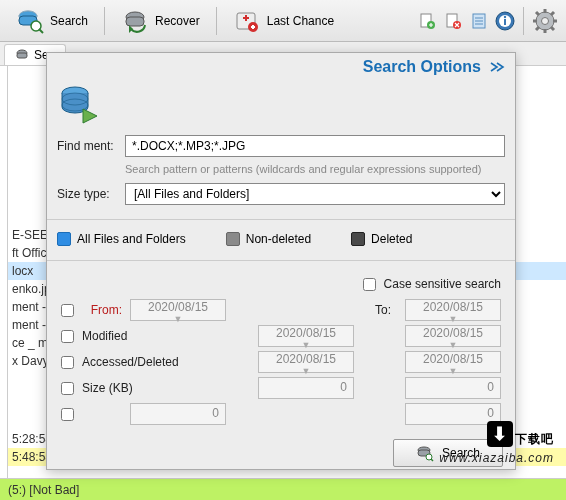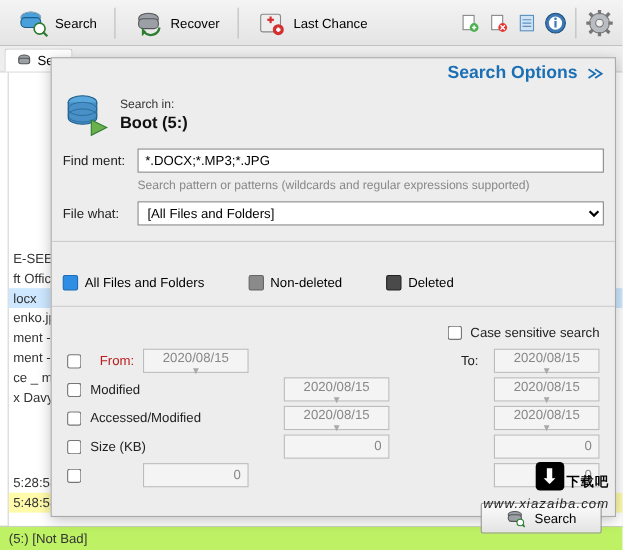--- a/index.html
+++ b/index.html
@@ -22,40 +22,40 @@
   .bg-tree { width: 8px; border-right: 1px solid #ccc; background: #fff; }
   .bg-list { flex: 1; background: #fff; position: relative; padding-top: 160px; }
   .bg-row { padding: 2px 4px; color: #333; white-space: nowrap; overflow: hidden; }
   .bg-row.hl { background: #cde8ff; }
   .bg-row.yl { background: #fffbaa; }
   .bg-spacer { height: 60px; }
 
   .statusbar { height: 22px; border-top: 1px solid #ccc; background: #bef264; display: flex; align-items: center; padding: 0 8px; color: #333; }
 
   
-  .dlg { position: absolute; left: 46px; top: 52px; width: 514px; height: 418px; background: #ededed; border: 1px solid #aaa; box-shadow: 0 3px 12px rgba(0,0,0,.25); }
+  .dlg { position: absolute; left: 46px; top: 52px; width: 470px; height: 418px; background: #ededed; border: 1px solid #aaa; box-shadow: 0 3px 12px rgba(0,0,0,.25); }
   .dlg-titlebar { height: 28px; display: flex; align-items: center; justify-content: flex-end; padding: 0 10px; gap: 8px; }
   .dlg-title { font-size: 16px; font-weight: bold; color: #1a6fb5; }
   .dlg-head { display: flex; align-items: center; gap: 10px; padding: 2px 10px 6px 10px; }
   .dlg-head .big-ico{width:42px;height:42px;}
   .dlg-head .txts{display:flex;flex-direction:column;gap:2px;}
   .dlg-head .si{font-size:11px;color:#333;}
   .dlg-head .loc{font-size:15px;font-weight:bold;color:#111;}
 
   .frm { padding: 4px 10px; }
   .row { display: flex; align-items: center; margin-bottom: 6px; gap: 8px; }
   .lbl { width: 60px; text-align: left; color: #222; }
   .txt { flex: 1; height: 22px; border: 1px solid #888; background: #fff; padding: 2px 6px; font-size: 12px; }
   .hint { color: #888; padding-left: 68px; margin-bottom: 8px; font-size:11px;}
   .sel { flex: 1; height: 22px; border: 1px solid #888; background: #fff; padding: 2px 4px; font-size:12px;}
 
   .divider { height: 1px; background: #ccc; margin: 4px 0 8px 0; }
 
   .view-row { display: flex; gap: 40px; padding: 4px 10px 10px 10px; }
-  .view-item { display: flex; align-items: center; gap: 6px; cursor:pointer;margin-top:18px;}
+  .view-item { display: flex; align-items: center; gap: 6px; cursor:pointer;}
   .chip { width: 14px; height: 14px; border-radius: 2px; }
   .chip.blue { background: #2f8de3; border:1px solid #1b6db8;}
   .chip.gray { background: #8a8a8a; border:1px solid #666;}
   .chip.dark { background: #4a4a4a; border:1px solid #222;}
 
   .opts { padding: 2px 14px; }
   .opt-row { display: flex; align-items: center; height: 26px; gap: 8px; justify-content: flex-end; }
   .chk { width: 13px; height: 13px; accent-color:#555;}
   .opt-lbl { width: 120px; color: #222; }
   .col-from { width: 40px; text-align: right; color: #b91c1c; }
@@ -218,34 +218,30 @@
   <div class="dlg-head">
     <span class="big-ico">
       <svg width="42" height="42" viewBox="0 0 42 42">
           <ellipse cx="18" cy="10" rx="13" ry="6" fill="#5aa7dd" stroke="#1b5d88"></ellipse>
           <path d="M5 10 v14 a13 6 0 0 0 26 0 V10" fill="#4a90c8" stroke="#1b5d88"></path>
           <ellipse cx="18" cy="16" rx="13" ry="6" fill="none" stroke="#1b5d88" stroke-width=".6"></ellipse>
           <ellipse cx="18" cy="22" rx="13" ry="6" fill="none" stroke="#1b5d88" stroke-width=".6"></ellipse>
           <polygon points="26,26 40,33 26,40" fill="#6ab04c" stroke="#2e7d32"></polygon>
         </svg>
     </span>
-    <div class="txts">
-      <span class="si">Search in:</span>
-      <span class="loc">Boot (5:)</span>
-    </div>
   </div>
 
   <div class="frm">
     <div class="row">
       <span class="lbl">Find ment:</span>
       <input class="txt" value="*.DOCX;*.MP3;*.JPG" style="">
     </div>
     <div class="hint">Search pattern or patterns (wildcards and regular expressions supported)</div>
     <div class="row">
-      <span class="lbl">File what:</span>
+      <span class="lbl">Size type:</span>
       <select class="sel">
         <option>[All Files and Folders]</option>
       </select>
     </div>
   </div>
 
   <div class="divider"></div>
 
   <div class="view-row">
     <div class="view-item">
@@ -295,21 +291,21 @@
         </div>
       <span class="col-to"></span>
       <div class="date-box">
           <span>2020/08/15</span>
           <span class="dd">▼</span>
         </div>
     </div>
 
     <div class="opt-row">
       <input type="checkbox" class="chk" style="">
-      <span class="opt-lbl">Accessed/Modified</span>
+      <span class="opt-lbl">Accessed/Deleted</span>
       <span class="col-from"></span>
       <div class="date-box">
           <span>2020/08/15</span>
           <span class="dd">▼</span>
         </div>
       <span class="col-to"></span>
       <div class="date-box">
           <span>2020/08/15</span>
           <span class="dd">▼</span>
         </div>

